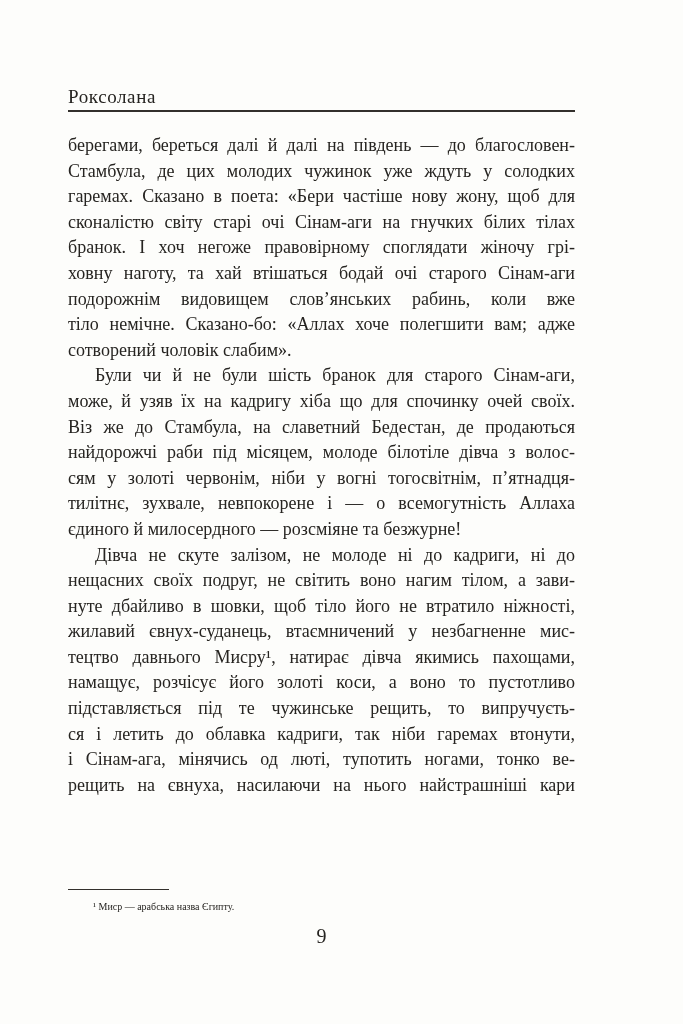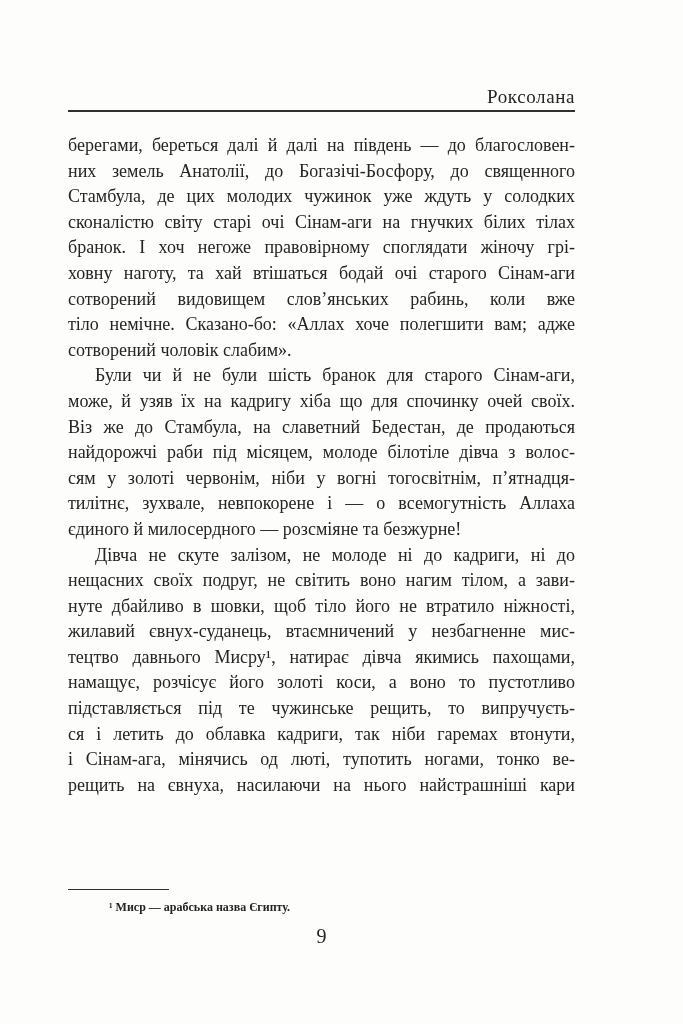--- a/index.html
+++ b/index.html
@@ -16,21 +16,20 @@
     background: #fdfdfb;
     font-family: "Liberation Serif", "DejaVu Serif", serif;
     color: #262421;
     overflow: hidden;
   }
   .running-head {
     position: absolute;
     left: 68px;
     top: 86px;
     width: 507px;
-    text-align: right;
     font-size: 19px;
     line-height: 22px;
     letter-spacing: 0.6px;
   }
   .head-rule {
     position: absolute;
     left: 68px;
     top: 110px;
     width: 507px;
     height: 2px;
@@ -61,27 +60,26 @@
   .fn-rule {
     position: absolute;
     left: 68px;
     top: 889px;
     width: 101px;
     height: 1px;
     background: #33302c;
   }
   .footnote {
     position: absolute;
-    left: 84px;
+    left: 68px;
     top: 897px;
     width: 507px;
-    font-size: 12px;
+    font-size: 10px;
     line-height: 20px;
     text-indent: 25px;
-    font-weight: bold;
   }
   .page-number {
     position: absolute;
     left: 68px;
     top: 923px;
     width: 507px;
     text-align: center;
     font-size: 20px;
     line-height: 26px;
   }
@@ -92,26 +90,26 @@
 <div class="page">
 
   <div class="running-head">
     <span>Роксолана</span>
   </div>
 
   <div class="head-rule"></div>
 
   <div class="body-text" id="body-text">
       <div class="line">берегами, береться далі й далі на південь — до благословен-</div>
-      <div class="line">них земель Анатолії, до Богазічі-Босфору, до священного</div>
       <div class="line">Стамбула, де цих молодих чужинок уже ждуть у солодких</div>
+      <div class="line">гаремах. Сказано в поета: «Бери частіше нову жону, щоб для</div>
       <div class="line">сконалістю світу старі очі Сінам-аги на гнучких білих тілах</div>
       <div class="line">бранок. І хоч негоже правовірному споглядати жіночу грі-</div>
       <div class="line">ховну наготу, та хай втішаться бодай очі старого Сінам-аги</div>
-      <div class="line">сотворений видовищем слов’янських рабинь, коли вже</div>
+      <div class="line">подорожнім видовищем слов’янських рабинь, коли вже</div>
       <div class="line">тіло немічне. Сказано-бо: «Аллах хоче полегшити вам; адже</div>
       <div class="line end">сотворений чоловік слабим».</div>
       <div class="line indent">Були чи й не були шість бранок для старого Сінам-аги,</div>
       <div class="line">може, й узяв їх на кадригу хіба що для спочинку очей своїх.</div>
       <div class="line">Віз же до Стамбула, на славетний Бедестан, де продаються</div>
       <div class="line">найдорожчі раби під місяцем, молоде білотіле дівча з волос-</div>
       <div class="line">сям у золоті червонім, ніби у вогні тогосвітнім, п’ятнадця-</div>
       <div class="line">тилітнє, зухвале, невпокорене і — о всемогутність Аллаха</div>
       <div class="line end">єдиного й милосердного — розсміяне та безжурне!</div>
       <div class="line indent">Дівча не скуте залізом, не молоде ні до кадриги, ні до</div>

